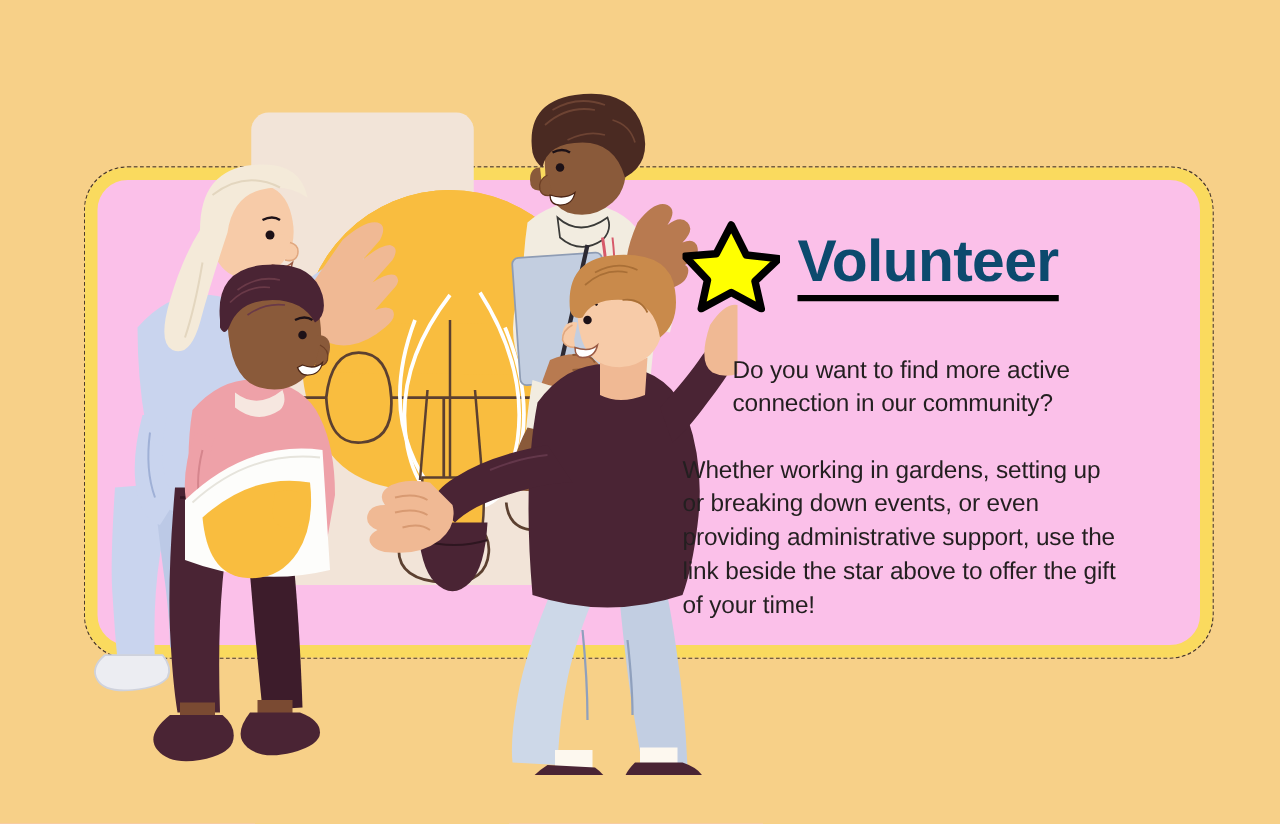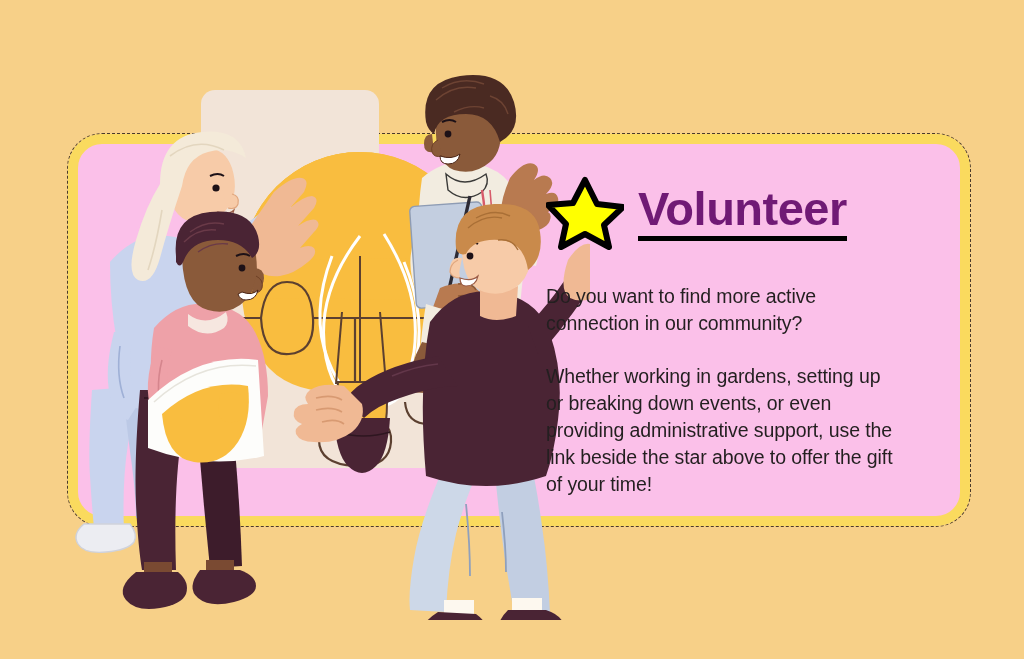--- a/index.html
+++ b/index.html
@@ -22,30 +22,30 @@
     outline-offset:0px;
   }
 
   
   .text-col{
     position:absolute;left:546px;top:176px;width:400px;
   }
   .title-row{display:flex;align-items:center;gap:14px;}
   .star-wrap{width:78px;height:74px;flex:0 0 auto;display:block;}
   .title{
-    font-size:47px;font-weight:bold;color:#701a75;
+    font-size:47px;font-weight:bold;color:#0c4a6e;
     letter-spacing:-0.5px;line-height:1;
     border-bottom:5px solid #000;padding-bottom:4px;
     display:inline-block;
   }
   .para{
     color:#231f20;font-size:19.5px;line-height:27px;
     letter-spacing:-0.1px;width:345px;
   }
-  .p1{margin-top:33px;}
+  .p1{margin-top:33px;margin-left:40px;}
   .p2{margin-top:26px;width:348px;}
 
   
   .illus{position:absolute;left:70px;top:60px;width:520px;height:560px;}
   .illus svg{display:block;}
 </style>
 </head>
 <body>
 
 <div id="stage">

